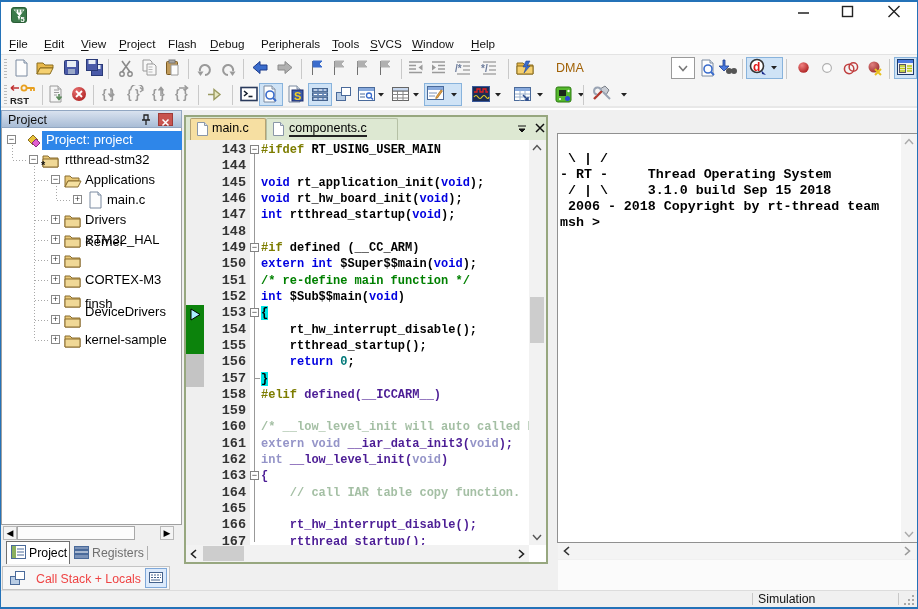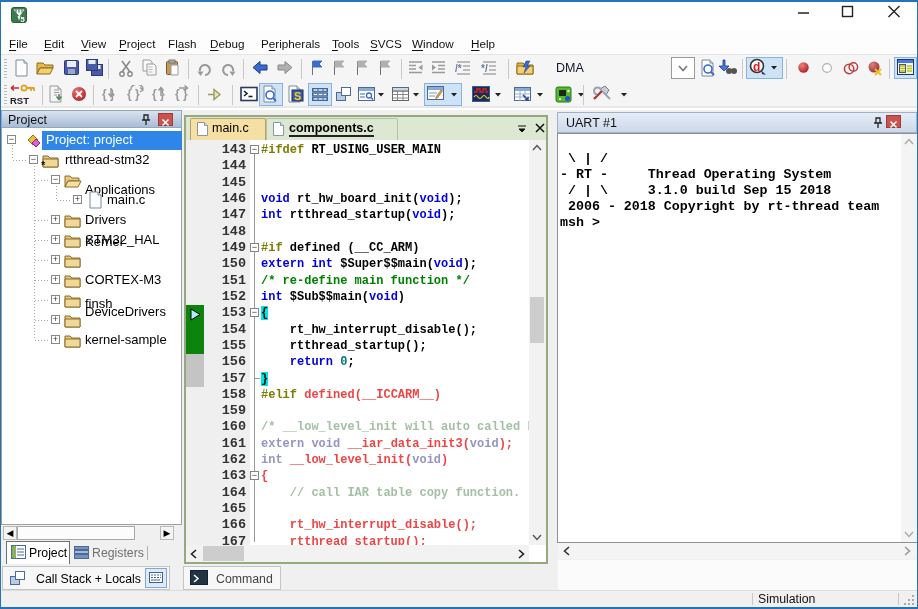--- a/index.html
+++ b/index.html
@@ -30,21 +30,21 @@
 .trow{position:absolute;left:1px;height:20px;font-size:13px;color:#000;white-space:pre}
 .pm{position:absolute;width:9px;height:9px;border:1px solid #888;background:#fff;font-size:9px;line-height:7px;text-align:center;color:#333}
 
 #ed{position:absolute;left:183px;top:5px;width:364px;height:449px;border:2px solid #97a77f;background:#dde8d2}
 #edtabs{position:absolute;left:0;top:0;width:360px;height:23px;background:#dde8d2}
 #edcode{position:absolute;left:0;top:23px;width:360px;height:422px;background:#fff;overflow:hidden}
 #gutter{position:absolute;left:0;top:0;width:64px;height:422px;background:#efefef}
 .lnum{position:absolute;width:60px;text-align:right;font-family:"Liberation Mono",monospace;font-size:13.5px;font-weight:bold;color:#333;line-height:16.32px;height:17px}
 .cl{position:absolute;left:75px;font-family:"Liberation Mono",monospace;font-size:12px;font-weight:bold;line-height:16.32px;height:17px;white-space:pre;color:#000}
 .kw{color:#0000e0}.pp{color:#7d7d00}.cm{color:#008000}.num{color:#007878}
-.gr{color:#ef4444}.gkw{color:#9494c8}.gcm{color:#a4bfa4}
+.gr{color:#4c1d95}.gkw{color:#9494c8}.gcm{color:#a4bfa4}
 .brace{background:#00e6e6}
 .fold{position:absolute;width:9px;height:9px;border:1px solid #848484;background:#fff;font-size:9px;line-height:7px;text-align:center;color:#333}
 
 #uarth{position:absolute;left:556px;top:2px;width:360px;height:21px;background:linear-gradient(#e6edf7,#ccd8e9);border:1px solid #9fb2c8}
 #uartbody{position:absolute;left:556px;top:23px;width:360px;height:410px;background:#fff;border:1px solid #909090}
 
 .sb{position:absolute;background:#f2f2f2}
 .sbthumb{position:absolute;background:#cdcdcd}
 #status{position:absolute;left:1px;top:590px;width:916px;height:17px;background:#f0f0f0;border-top:1px solid #dcdcdc}
 </style></head>
@@ -175,21 +175,21 @@
     <svg class="ic" style="left:480px;top:4px;width:17px;height:18px" viewBox="0 0 17 18">
       <path d="M2 3 h13 M8 7 h7 M8 11 h7 M2 15 h13" stroke="#a8a8a8" stroke-width="1.4"></path>
       <text x="0" y="13" font-size="10" font-weight="bold" fill="#6a7a9a">*/</text>
     </svg>
     <div class="sep" style="left:507px;top:4px"></div>
     <svg class="ic" style="left:515px;top:4px;width:18px;height:18px" viewBox="0 0 18 18">
       <path d="M1 4 h6 l2 2 h8 v9 H1 Z" fill="#e8b84a" stroke="#8a6d1f"></path>
       <path d="M1 7 h16 v8 H1 Z" fill="#f5d070" stroke="#8a6d1f"></path>
       <path d="M10 2 l-3 6 h3 l-2 6 6 -7 h-3 l3 -5 Z" fill="#3a6ccc" stroke="#1a3a8c" stroke-width="0.5"></path>
     </svg>
-    <div class="abs" style="left:555px;top:6px;font-size:12.5px;color:#0f172a">DMA</div>
+    <div class="abs" style="left:555px;top:6px;font-size:12.5px;color:#a16207">DMA</div>
     <div class="abs" style="left:670px;top:2px;width:24px;height:22px;background:#fff;border:1px solid #9a9a9a"><svg width="22" height="20">
         <path d="M7 8 l4 4.5 L15 8" fill="none" stroke="#777" stroke-width="1.5"></path>
       </svg></div>
     <svg class="ic" style="left:699px;top:4px;width:17px;height:18px" viewBox="0 0 17 18">
       <path d="M2 1 h8 l3 3 v13 H2 Z" fill="#fdfdfd" stroke="#7a8aa0"></path>
       <path d="M10 1 v3 h3" fill="#e6ecf2" stroke="#7a8aa0"></path>
       <circle cx="8" cy="10" r="4" fill="none" stroke="#3a6ccc" stroke-width="1.6"></circle>
       <line x1="11" y1="13" x2="14" y2="16" stroke="#3a6ccc" stroke-width="2"></line>
     </svg>
     <svg class="ic" style="left:716px;top:4px;width:20px;height:18px" viewBox="0 0 20 18">
@@ -395,21 +395,21 @@
         <path d="M4 1 h4 v5 h-4 z M2 6 h8 M6 6 v5" stroke="#222" stroke-width="1.3" fill="none"></path>
       </svg>
     <div class="abs" style="left:156px;top:2px;width:15px;height:13px;background:#c8544f;border:1px solid #9e3b38"><svg width="13" height="11">
           <path d="M3.5 2.5 L9.5 8.5 M9.5 2.5 L3.5 8.5" stroke="#fff" stroke-width="1.5"></path>
         </svg></div>
   </div>
   <div id="ppbody">
     <div class="abs" style="left:40px;top:3px;width:140px;height:19px;background:#2e86e9"></div>
     <div class="trow" style="top:2px;left:44px;line-height:20px;color:#fff">Project: project</div>
     <div class="trow" style="top:22px;left:63px;line-height:20px">rtthread-stm32</div>
-    <div class="trow" style="top:52px;left:83px;line-height:20px">Applications</div>
+    <div class="trow" style="top:42px;left:83px;line-height:20px">Applications</div>
     <div class="trow" style="top:62px;left:105px;line-height:20px">main.c</div>
     <div class="trow" style="top:82px;left:83px;line-height:20px">Drivers</div>
     <div class="trow" style="top:102px;left:83px;line-height:20px">STM32_HAL</div>
     <div class="trow" style="top:104px;left:83px;line-height:20px">Kernel</div>
     <div class="trow" style="top:142px;left:83px;line-height:20px">CORTEX-M3</div>
     <div class="trow" style="top:174px;left:83px;line-height:20px">DeviceDrivers</div>
     <div class="trow" style="top:166px;left:83px;line-height:20px">finsh</div>
     <div class="trow" style="top:202px;left:83px;line-height:20px">kernel-sample</div>
 <div class="abs" style="left:10px;top:17px;width:1px;height:15px;background:repeating-linear-gradient(to bottom,#a8a8a8 0 1px,transparent 1px 3px)"></div>
       <div class="abs" style="left:11px;top:32px;width:14px;height:1px;background:repeating-linear-gradient(to right,#a8a8a8 0 1px,transparent 1px 3px)"></div>
@@ -517,21 +517,21 @@
       <svg class="abs" style="left:10px;top:4px" width="13" height="16" viewBox="0 0 13 16">
           <path d="M1.5 1.5 h7 l3 3 v10 h-10 Z" fill="#fff" stroke="#8a97a8"></path>
           <path d="M8.5 1.5 v3 h3" fill="#dde4ec" stroke="#8a97a8"></path>
         </svg>
       <div class="abs" style="left:26px;top:4px;font-size:12.5px;color:#000">main.c</div>
       <div class="abs" style="left:80px;top:1px;width:132px;height:22px;border:1px solid #b5c0a5;border-bottom:none;border-radius:2px 2px 0 0"></div>
       <svg class="abs" style="left:86px;top:4px" width="13" height="16" viewBox="0 0 13 16">
           <path d="M1.5 1.5 h7 l3 3 v10 h-10 Z" fill="#fff" stroke="#8a97a8"></path>
           <path d="M8.5 1.5 v3 h3" fill="#dde4ec" stroke="#8a97a8"></path>
         </svg>
-      <div class="abs" style="left:103px;top:4px;font-size:12.5px;color:#000;font-weight:bold;border-bottom:2px solid #222;padding-bottom:0px">components.c</div>
+      <div class="abs" style="left:103px;top:4px;font-size:12.5px;color:#000;font-weight:normal;border-bottom:2px solid #222;padding-bottom:0px">components.c</div>
       <svg class="abs" style="left:330px;top:6px" width="12" height="12">
           <path d="M2 3 h8 M3 6 l3 3 l3 -3 z" stroke="#111" fill="#111"></path>
         </svg>
       <svg class="abs" style="left:348px;top:5px" width="12" height="12">
           <path d="M2 2 L10 10 M10 2 L2 10" stroke="#111" stroke-width="1.5"></path>
         </svg>
     </div>
     <div id="edcode">
       <div id="gutter"></div>
       <div class="abs" style="left:0px;top:165px;width:18px;height:49px;background:#0c830c"></div>
@@ -566,20 +566,21 @@
       <div class="lnum" style="top:393.6px">167</div>
 
       <div class="abs" style="left:68px;top:12px;width:1px;height:390px;background:#999"></div>
       <div class="abs" style="left:69px;top:238px;width:5px;height:1px;background:#999"></div>
       <div class="fold" style="left:64px;top:5px">−</div>
       <div class="fold" style="left:64px;top:103px">−</div>
       <div class="fold" style="left:64px;top:168px">−</div>
       <div class="fold" style="left:64px;top:331px">−</div>
 
       <div class="cl" style="top:2px"><span class="pp">#ifdef</span> RT_USING_USER_MAIN</div>
+      <div class="cl" style="top:34.6px"><span class="kw">void</span> rt_application_init(<span class="kw">void</span>);</div>
       <div class="cl" style="top:51px"><span class="kw">void</span> rt_hw_board_init(<span class="kw">void</span>);</div>
       <div class="cl" style="top:99.9px"><span class="pp">#if</span> defined (__CC_ARM)</div>
       <div class="cl" style="top:67.3px"><span class="kw">int</span> rtthread_startup(<span class="kw">void</span>);</div>
       <div class="cl" style="top:116.2px"><span class="kw">extern</span> <span class="kw">int</span> $Super$$main(<span class="kw">void</span>);</div>
       <div class="cl" style="top:132.6px"><span class="cm">/* re-define main function */</span></div>
       <div class="cl" style="top:148.9px"><span class="kw">int</span> $Sub$$main(<span class="kw">void</span>)</div>
       <div class="cl" style="top:165.2px"><span class="brace">{</span></div>
       <div class="cl" style="top:181.5px">    rt_hw_interrupt_disable();</div>
       <div class="cl" style="top:197.8px">    rtthread_startup();</div>
       <div class="cl" style="top:214.1px">    <span class="kw">return</span> <span class="num">0</span>;</div>
@@ -608,29 +609,20 @@
             <path d="M6 1 L1.5 5 L6 9" fill="none" stroke="#222" stroke-width="1.6"></path>
           </svg>
         <svg class="abs" style="right:4px;top:4px" width="7" height="10">
             <path d="M1 1 L5.5 5 L1 9" fill="none" stroke="#222" stroke-width="1.6"></path>
           </svg>
         <div class="sbthumb" style="left:17px;top:1px;width:41px;height:15px"></div>
       </div>
     </div>
   </div>
 
-  <div id="uarth">
-      <div style="position:absolute;left:8px;top:3px;font-size:12.5px;color:#111">UART #1</div>
-    <svg class="abs" style="left:314px;top:4px" width="12" height="12">
-        <path d="M4 1 h4 v5 h-4 z M2 6 h8 M6 6 v5" stroke="#222" stroke-width="1.3" fill="none"></path>
-      </svg>
-    <div class="abs" style="left:328px;top:2px;width:15px;height:13px;background:#c8544f;border:1px solid #9e3b38"><svg width="13" height="11">
-          <path d="M3.5 2.5 L9.5 8.5 M9.5 2.5 L3.5 8.5" stroke="#fff" stroke-width="1.5"></path>
-        </svg></div>
-  </div>
   <div id="uartbody">
     <pre class="mono" style="position:absolute;left:2px;top:17px;font-size:13.3px;font-weight:bold;line-height:16.1px;color:#000"> \ | /
 - RT -     Thread Operating System
  / | \     3.1.0 build Sep 15 2018
  2006 - 2018 Copyright by rt-thread team
 msh &gt;</pre>
     <div class="sb" style="left:343px;top:0px;width:16px;height:408px;background:#f4f4f4">
       <svg class="abs" style="left:3px;top:4px" width="10" height="7">
           <path d="M1 6 L5 1.5 L9 6" fill="none" stroke="#aaa" stroke-width="1.4"></path>
         </svg>
@@ -648,33 +640,27 @@
     <svg class="abs" style="right:5px;top:3px" width="7" height="10">
         <path d="M1 1 L5.5 5 L1 9" fill="none" stroke="#999" stroke-width="1.6"></path>
       </svg>
   </div>
 
   <div class="abs" style="left:1px;top:456px;width:168px;height:24px;background:#f7f7f7;border:1px solid #c4c4c4">
     <svg class="abs" style="left:6px;top:3px" width="17" height="17" viewBox="0 0 17 17">
         <rect x="1.5" y="6.5" width="9" height="8" fill="#b8cce4" stroke="#4a6a9a"></rect>
         <rect x="6.5" y="1.5" width="9" height="8" fill="#fff" stroke="#4a6a9a"></rect>
       </svg>
-    <div class="abs" style="left:33px;top:5px;font-size:12.3px;color:#000000">Call Stack + Locals</div>
+    <div class="abs" style="left:33px;top:5px;font-size:12.3px;color:#ef4444">Call Stack + Locals</div>
     <div class="abs" style="left:142px;top:1px;width:22px;height:20px;background:#dceafb;border:1px solid #7fa8d9"><svg width="20" height="18" viewBox="0 0 20 18">
           <rect x="3.5" y="3.5" width="13" height="10" fill="#fff" stroke="#44628c"></rect>
           <path d="M5 6 h2 M8 6 h2 M11 6 h2 M14 6 h1 M5 8.5 h2 M8 8.5 h2 M11 8.5 h2 M14 8.5 h1 M5 11 h9" stroke="#44628c"></path>
         </svg></div>
   </div>
 
-  <div class="abs" style="left:182px;top:456px;width:98px;height:24px;background:#f7f7f7;border:1px solid #c4c4c4">
-    <div class="abs" style="left:6px;top:3px;width:18px;height:15px;background:#234;border:1px solid #123"><svg width="16" height="13">
-          <path d="M3 3 l4 3.5 L3 10" stroke="#fff" stroke-width="1.5" fill="none"></path>
-        </svg></div>
-    <div class="abs" style="left:32px;top:5px;font-size:12.3px;color:#444">Command</div>
-  </div>
 </div>
 <div id="status">
     <div style="position:absolute;left:757px;top:1px;font-size:12.3px;color:#111">Simulation</div>
   <div style="position:absolute;left:751px;top:2px;width:1px;height:12px;background:#c8c8c8"></div>
   <div style="position:absolute;left:897px;top:2px;width:1px;height:12px;background:#c8c8c8"></div>
     <svg style="position:absolute;right:2px;bottom:1px" width="12" height="12">
       <g fill="#a8a8a8">
         <rect x="9" y="9" width="2" height="2"></rect>
         <rect x="5" y="9" width="2" height="2"></rect>
         <rect x="1" y="9" width="2" height="2"></rect>

